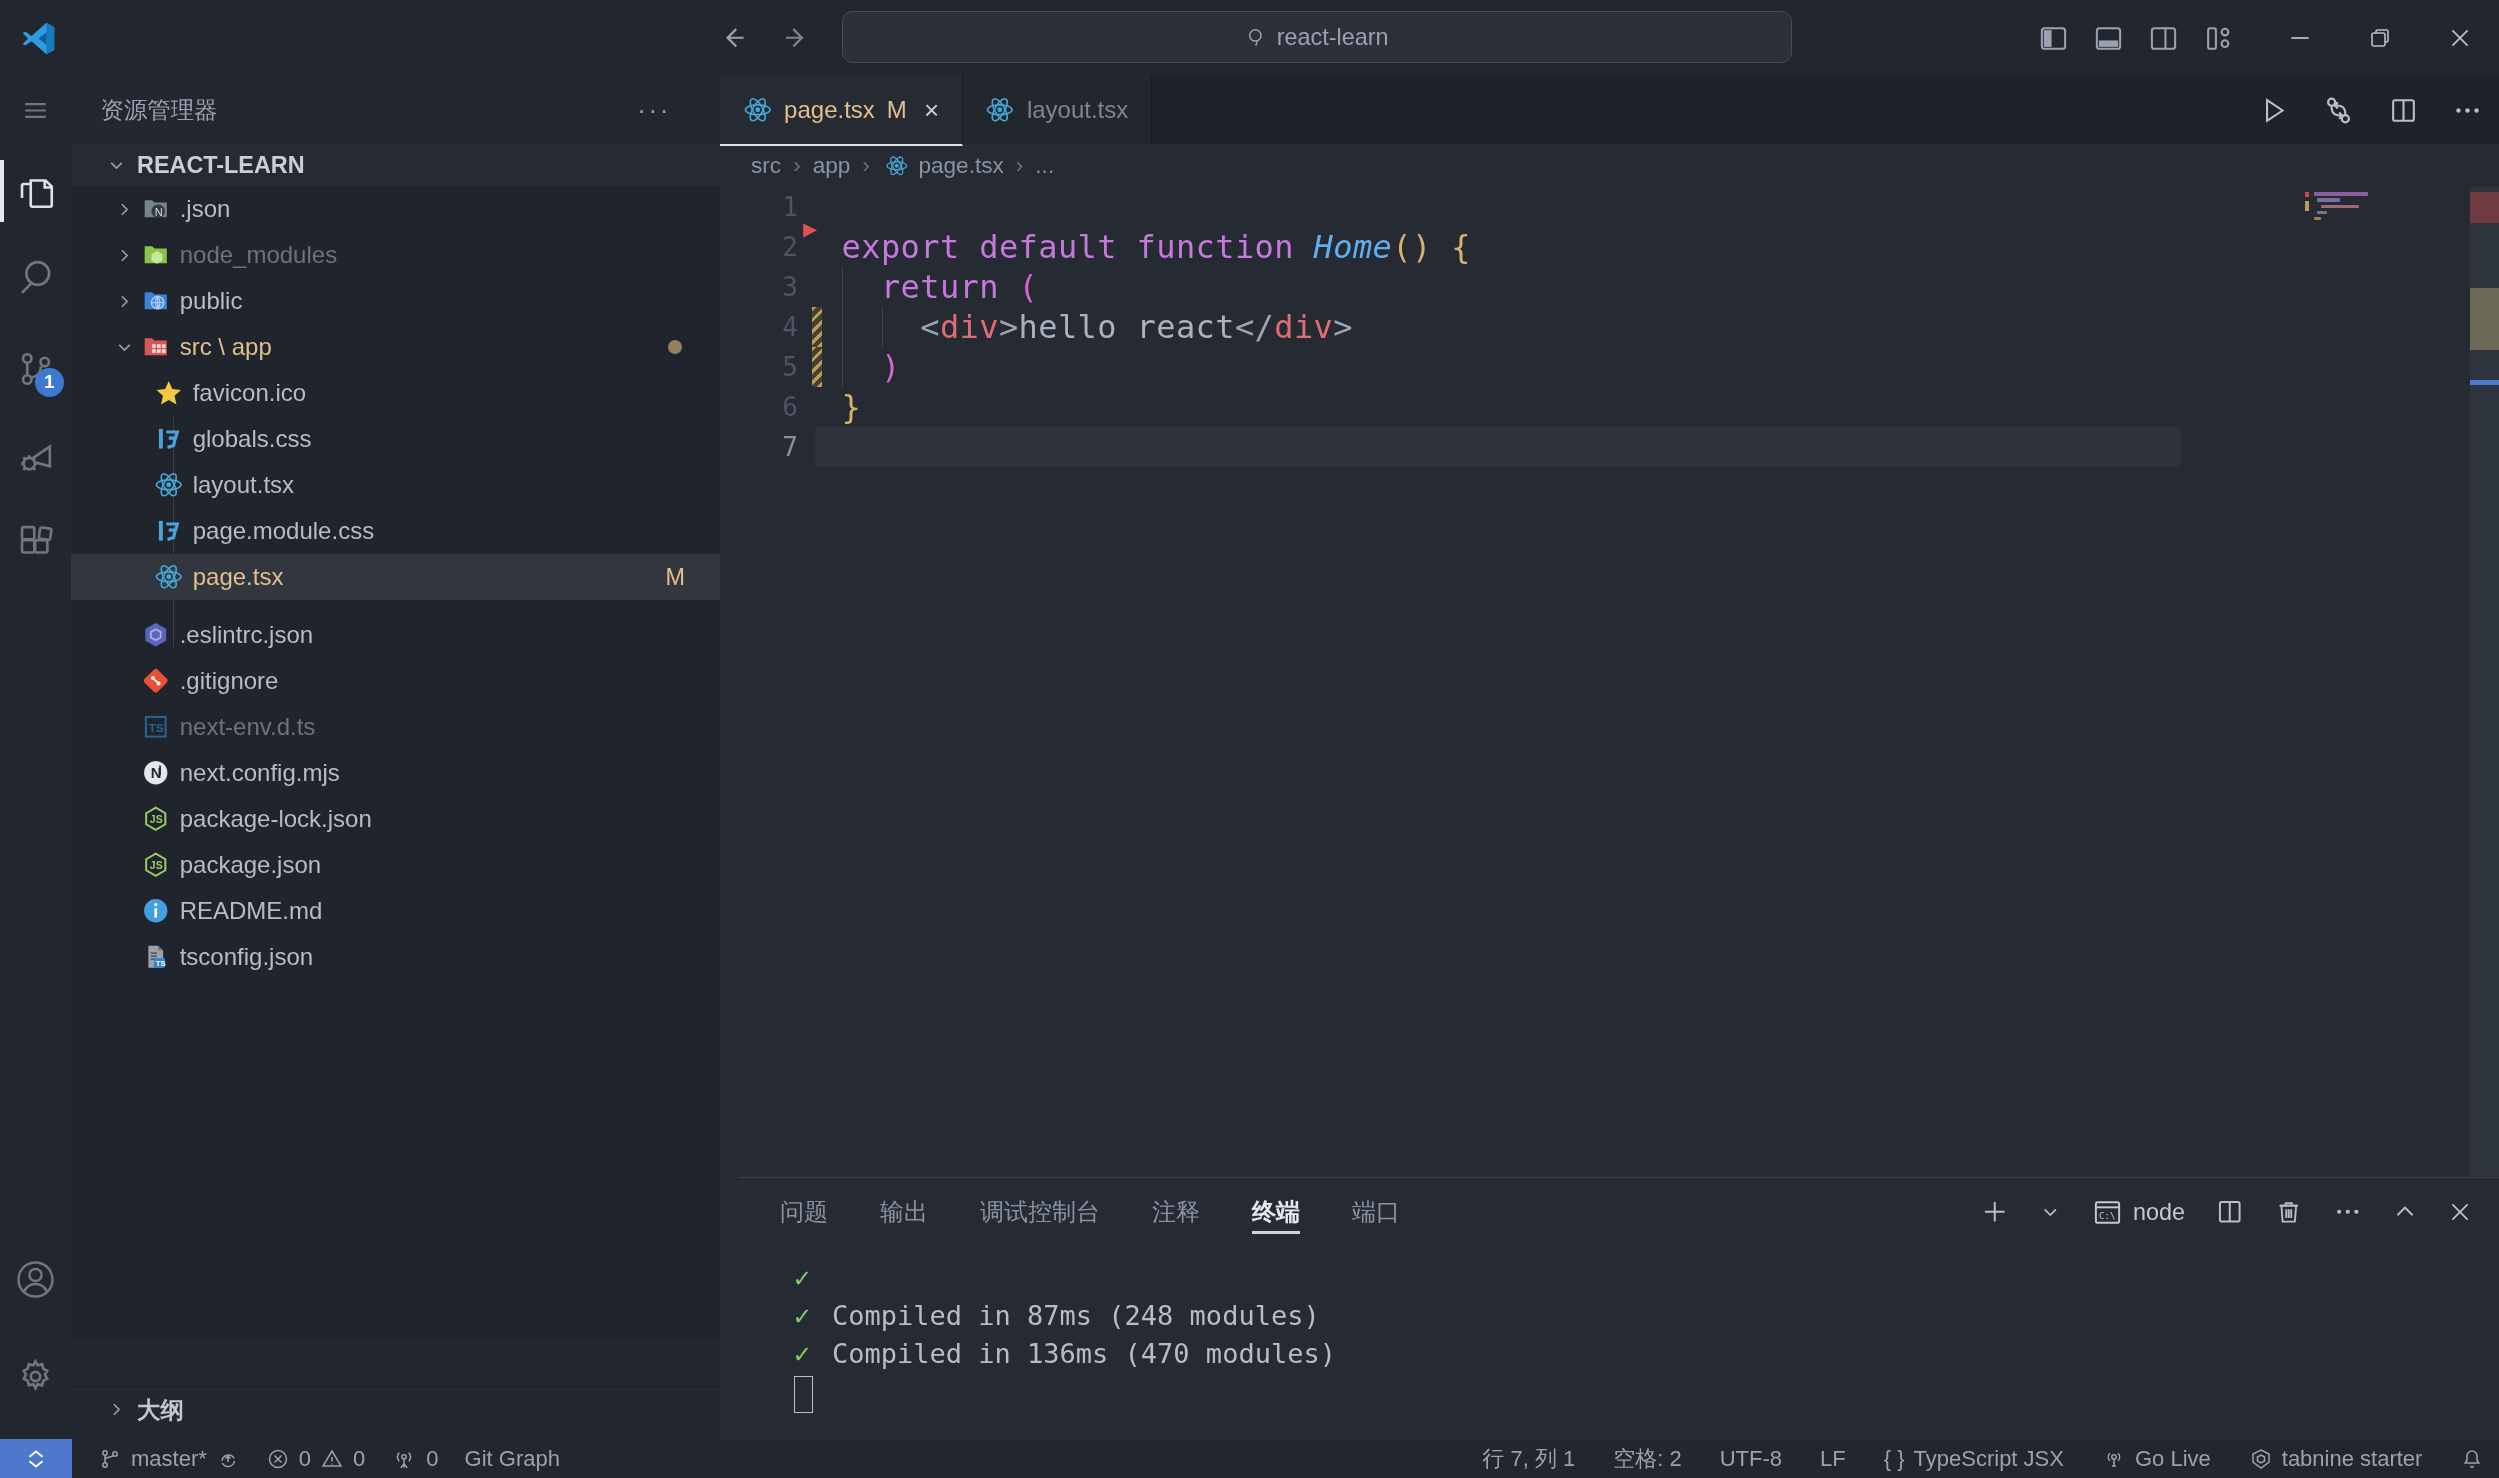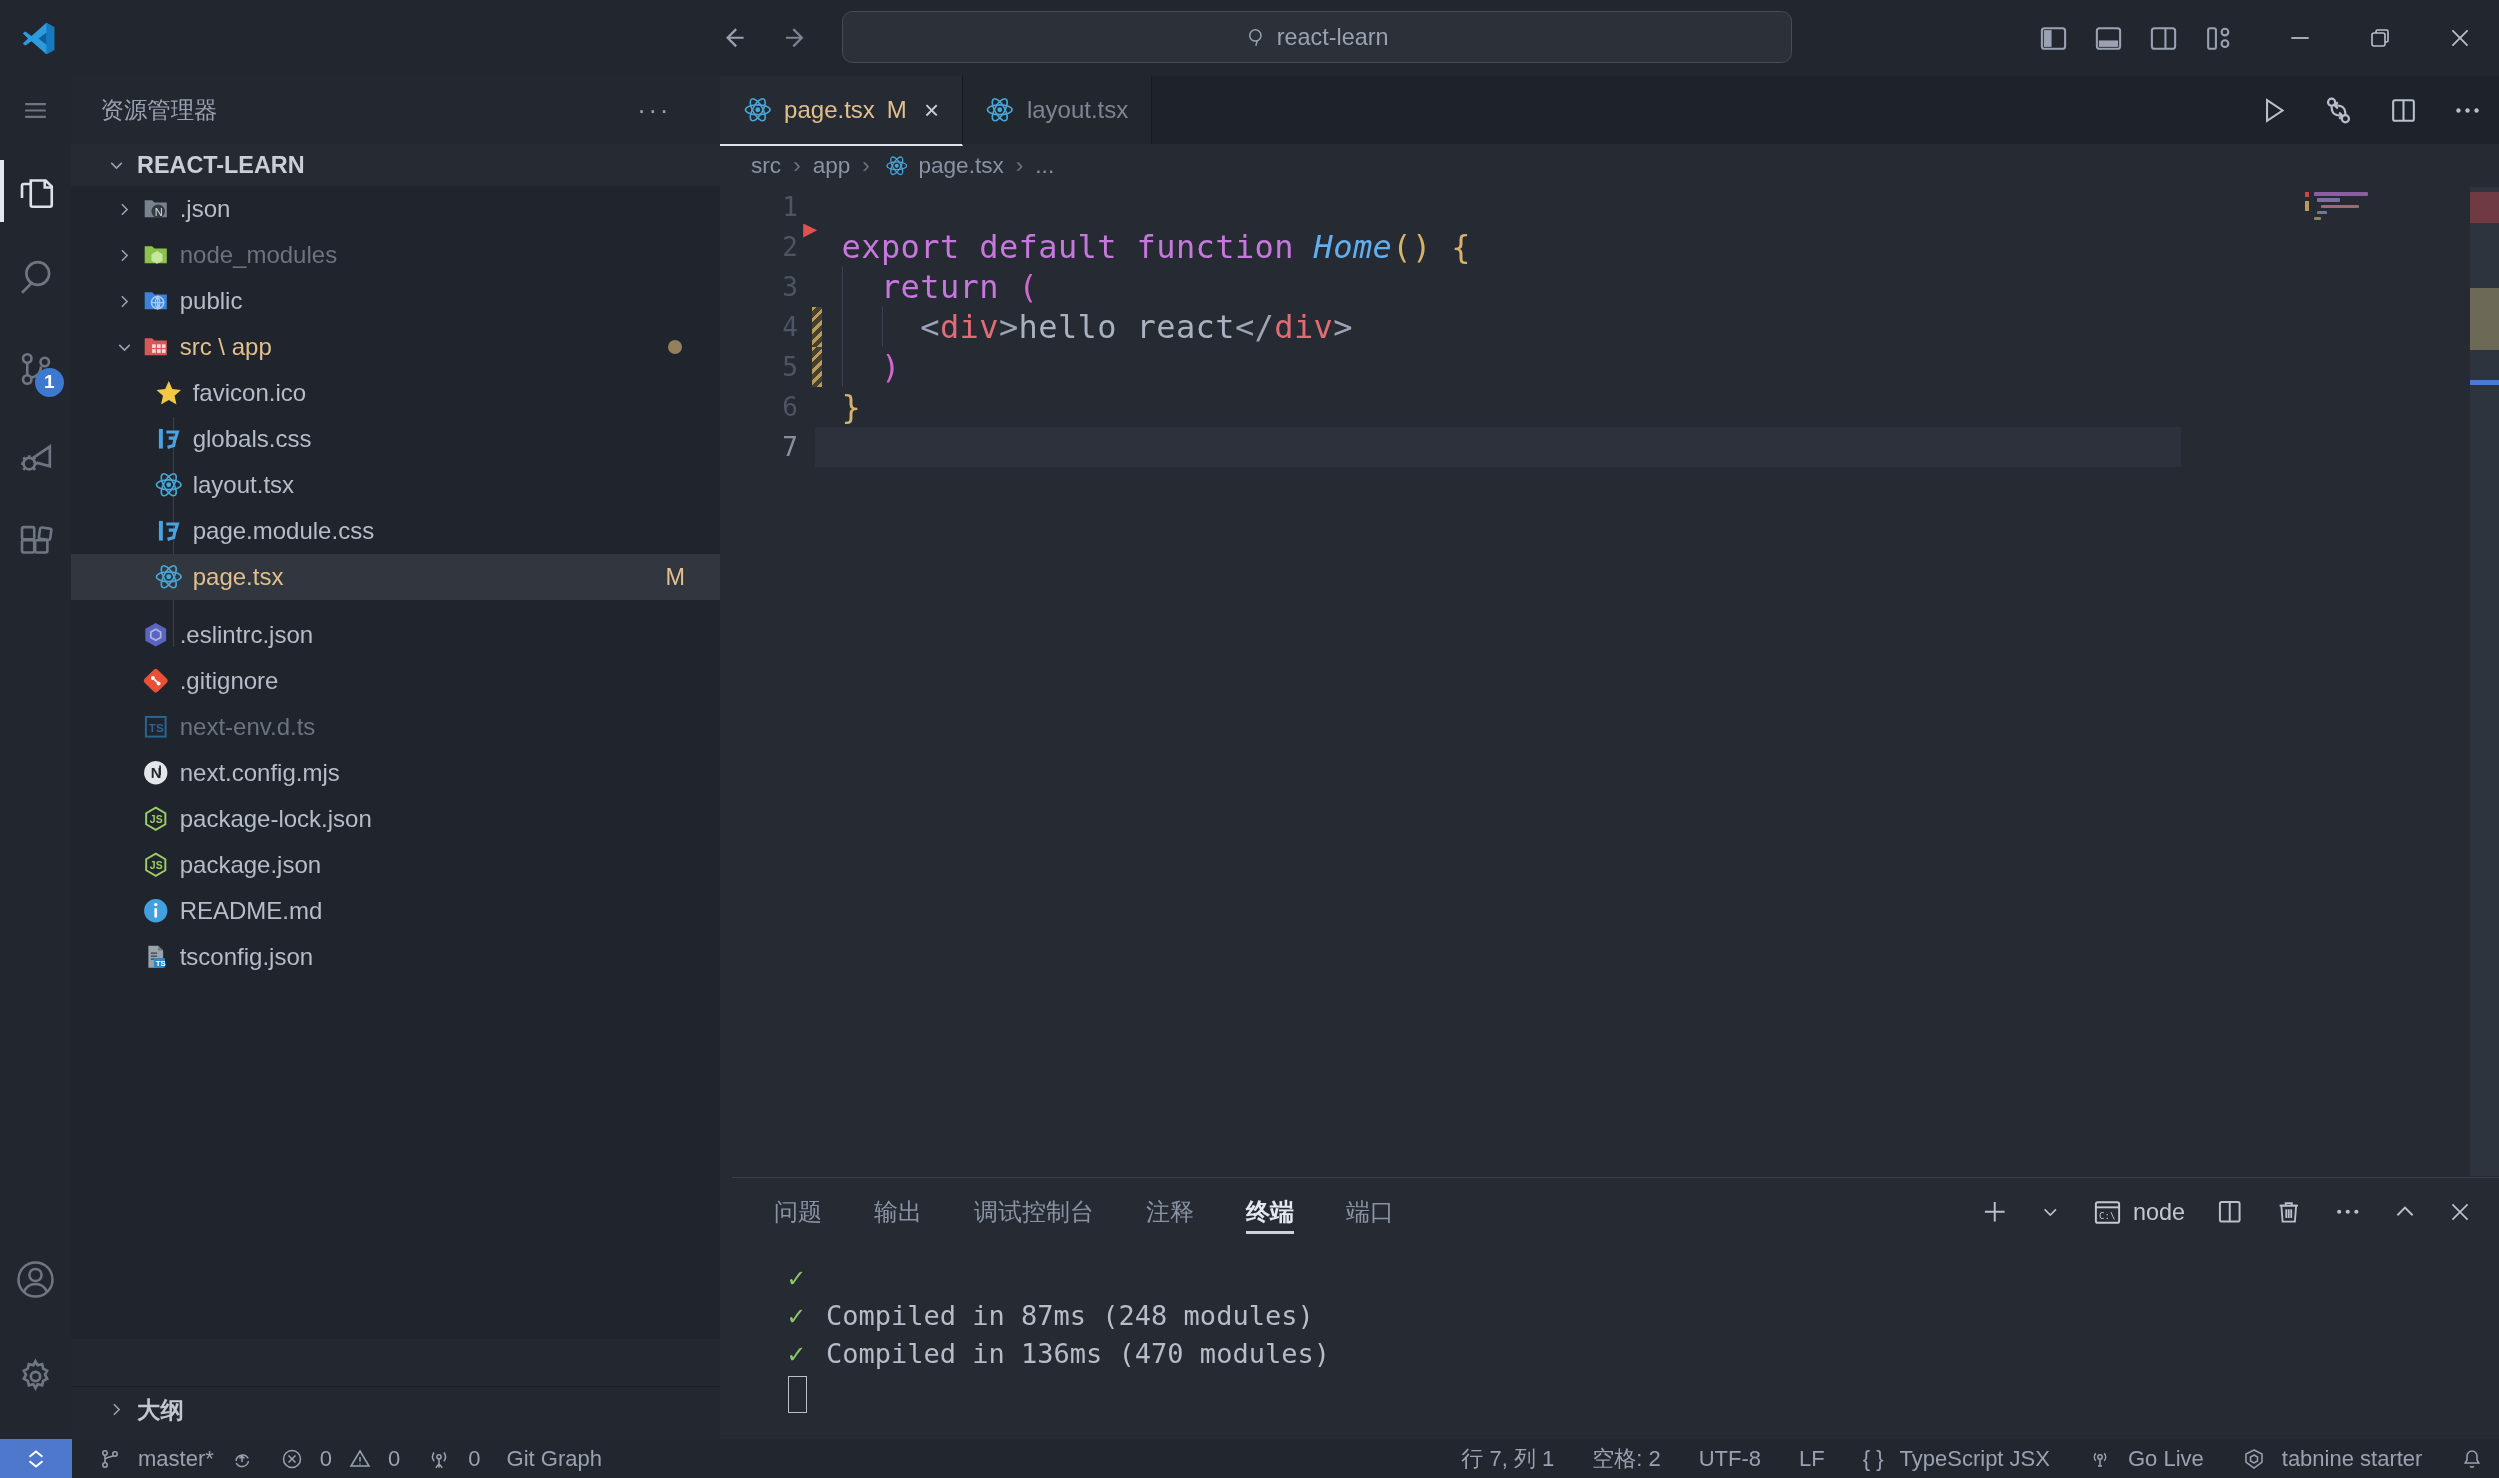--- a/index.html
+++ b/index.html
@@ -75,36 +75,36 @@
   .iguide{position:absolute;width:0.9px;background:#3a4150;}
   
   .minimap{position:absolute;left:1585px;top:3.5px;width:73px;height:35px;}
   .mm-mark{position:absolute;width:4.3px;}
   .mm-line{position:absolute;height:3.5px;border-radius:0.9px;}
   .overview{position:absolute;right:0;top:0;width:29.5px;height:989px;background:#2e343d;}
   .ov-red{position:absolute;left:0;right:0;top:5.2px;height:31px;background:#6f3a42;}
   .ov-olive{position:absolute;left:0;right:0;top:101px;height:62px;background:#6c6a57;}
   .ov-blue{position:absolute;left:0;right:0;top:193px;height:5.2px;background:#4b7ad1;}
   
-  .panel{position:absolute;left:12px;right:0;top:1101px;height:262px;background:#262a32;border-top:0.9px solid #3a4049;}
+  .panel{position:absolute;left:18px;right:0;top:1101px;height:262px;background:#262a32;border-top:0.9px solid #3a4049;}
   .panel-tabs{position:absolute;left:42px;top:0;height:68px;display:flex;gap:52px;align-items:center;font-size:24px;color:#8a93a3;}
   .ptab{position:relative;height:68px;display:flex;align-items:center;}
   .ptab.active{color:#e4e8ef;font-weight:bold;}
   .ptab.active::after{content:"";position:absolute;left:0;right:0;bottom:12px;height:2.6px;background:#cdd3dc;}
   .panel-toolbar{position:absolute;right:26px;top:0;height:68px;display:flex;align-items:center;gap:29.5px;color:#b9c0cc;}
   .pt-shell{display:flex;align-items:center;gap:10.4px;font-size:23.4px;color:#c3c9d3;}
   .term{position:absolute;left:0;top:80px;right:0;bottom:0;font-family:"DejaVu Sans Mono",monospace;font-size:27px;color:#b6bdc9;}
   .term-line{height:38px;display:flex;align-items:center;padding-left:56px;}
   .term-check{color:#8bc968;width:38px;flex:none;}
   .term-cursor{display:inline-block;margin-left:56px;margin-top:3.5px;width:17.4px;height:35px;border:1.7px solid #b9c0cc;}
   
   .statusbar{position:absolute;left:0;bottom:0;width:2500px;height:40px;background:#22262e;display:flex;align-items:center;
      font-size:22px;color:#9aa2b2;}
   .sb-remote{width:72px;height:40px;background:#4d78cc;color:#fff;display:flex;align-items:center;justify-content:center;flex:none;}
-  .st-item{display:flex;align-items:center;gap:16px;margin-left:26px;white-space:nowrap;}
+  .st-item{display:flex;align-items:center;gap:9px;margin-left:26px;white-space:nowrap;}
   .st-right{margin-left:auto;display:flex;align-items:center;margin-right:15.6px;}
   .st-right .st-item{margin-left:38px;}
   svg{display:block;}
 </style>
 </head>
 <body>
 
 <div id="app">
 
   <div class="titlebar">

